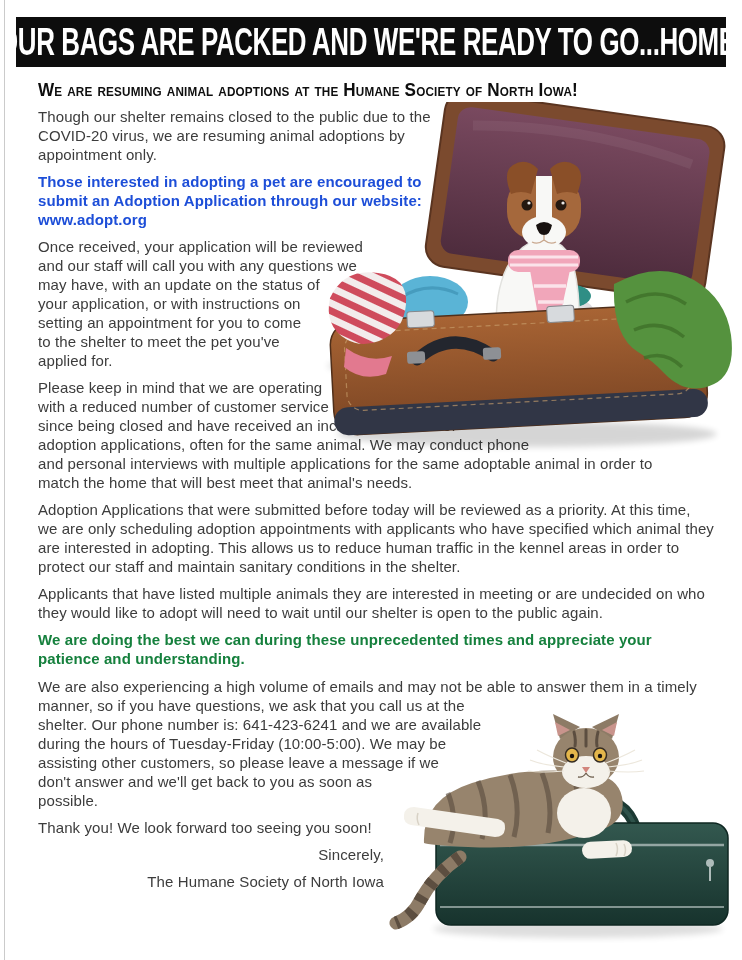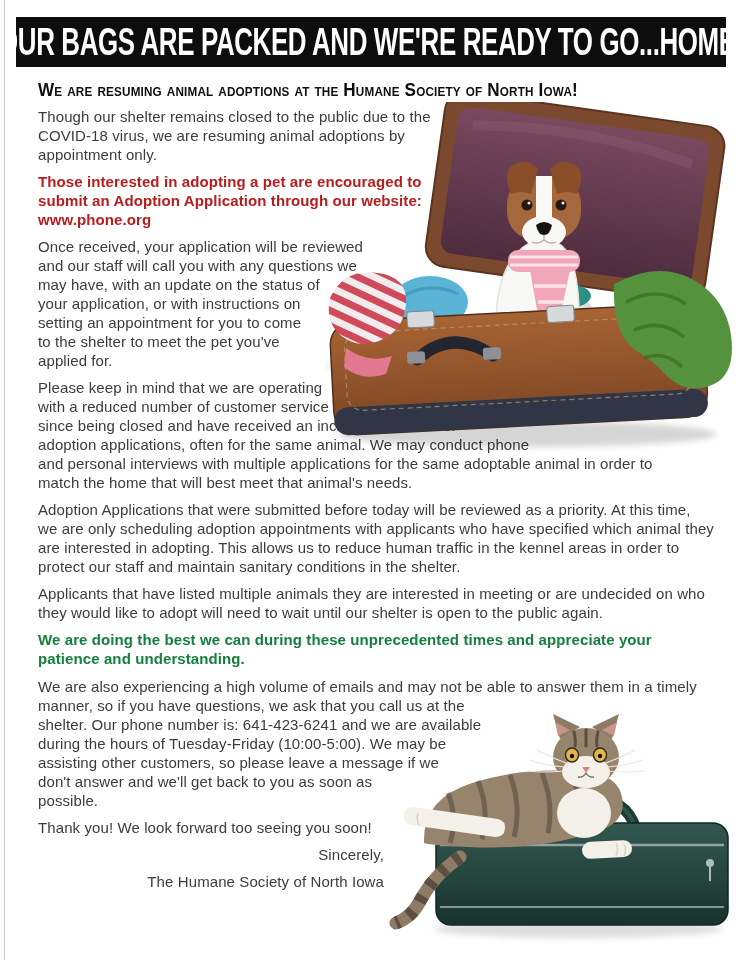--- a/index.html
+++ b/index.html
@@ -21,21 +21,21 @@
   .content { padding:12px 28px 0 38px; }
   .content::after { content:""; display:block; clear:both; }
 
   .headline {
     margin:0 0 6px 0; font-size:19px; font-weight:bold; color:#0e0e0e;
     font-variant:small-caps; letter-spacing:0.2px; white-space:nowrap;
     transform:scaleX(0.9); transform-origin:0 50%;
   }
 
   .content p { margin:0 0 8px 0; font-size:15px; line-height:19px; letter-spacing:0.1px; }
-  .p-bold { font-weight:bold; color:#b91c1c; }
+  .p-bold { font-weight:bold; color:#1d4ed8; }
   .p-bold .url-line { display:block; }
   .p-center {
     text-align:left; font-weight:bold; color:#15803d;
     font-size:15.5px; line-height:20px; padding-right:40px; margin-bottom:9px !important;
   }
 
   .dog-float {
     float:right; width:400px; height:350px; position:relative;
     shape-outside: polygon(136px 0, 400px 0, 400px 348px, 240px 325px, 90px 290px, 0 250px, 0 200px, 70px 160px, 136px 120px);
     shape-margin:6px;
@@ -128,24 +128,24 @@
         </g>
         <path d="M8 196 q 14 -30 48 -25 q 30 4 28 31 q -2 27 -27 37 q -18 7 -33 -2 q -22 -13 -16 -41 z" fill="url(#redstripe)"></path>
         <path d="M24 246 q 22 16 46 8 l -6 18 q -24 8 -42 -7 z" fill="#e2798f"></path>
         <g>
           <path d="M292 182 q 44 -24 80 -4 q 32 19 37 55 q 5 38 -17 49 q -27 13 -50 -11 q -11 -12 -26 -21 q -26 -16 -24 -68 z" fill="#55923e"></path>
           <path d="M304 200 q 32 -17 60 2 M312 228 q 27 -12 50 7 M322 256 q 21 -8 38 9" stroke="#3f7029" stroke-width="3.5" fill="none" opacity="0.8"></path>
         </g>
       </svg>
     </div>
 
-    <p>Though our shelter remains closed to the public due to the COVID-18 virus, we are resuming animal adoptions by appointment only.</p>
+    <p>Though our shelter remains closed to the public due to the COVID-20 virus, we are resuming animal adoptions by appointment only.</p>
 
     <p class="p-bold"><span>Those interested in adopting a pet are encouraged to submit an Adoption Application through our website:</span>
-      <span class="url-line">www.phone.org</span></p>
+      <span class="url-line">www.adopt.org</span></p>
 
     <p>Once received, your application will be reviewed and our staff will call you with any questions we may have, with an update on the status of your application, or with instructions on setting an appointment for you to come to the shelter to meet the pet you've applied for.</p>
     <p>Please keep in mind that we are operating with a reduced number of customer service staff since being closed and have received an increased number of adoption applications, often for the same animal. We may conduct phone and personal interviews with multiple applications for the same adoptable animal in order to match the home that will best meet that animal's needs.</p>
     <p>Adoption Applications that were submitted before today will be reviewed as a priority. At this time, we are only scheduling adoption appointments with applicants who have specified which animal they are interested in adopting. This allows us to reduce human traffic in the kennel areas in order to protect our staff and maintain sanitary conditions in the shelter.</p>
     <p>Applicants that have listed multiple animals they are interested in meeting or are undecided on who they would like to adopt will need to wait until our shelter is open to the public again.</p>
     <p class="p-center">We are doing the best we can during these unprecedented times and appreciate your patience and understanding.</p>
 
     <div class="cat-float">
       <svg width="346" height="232" viewBox="0 0 346 232">
         <defs>

